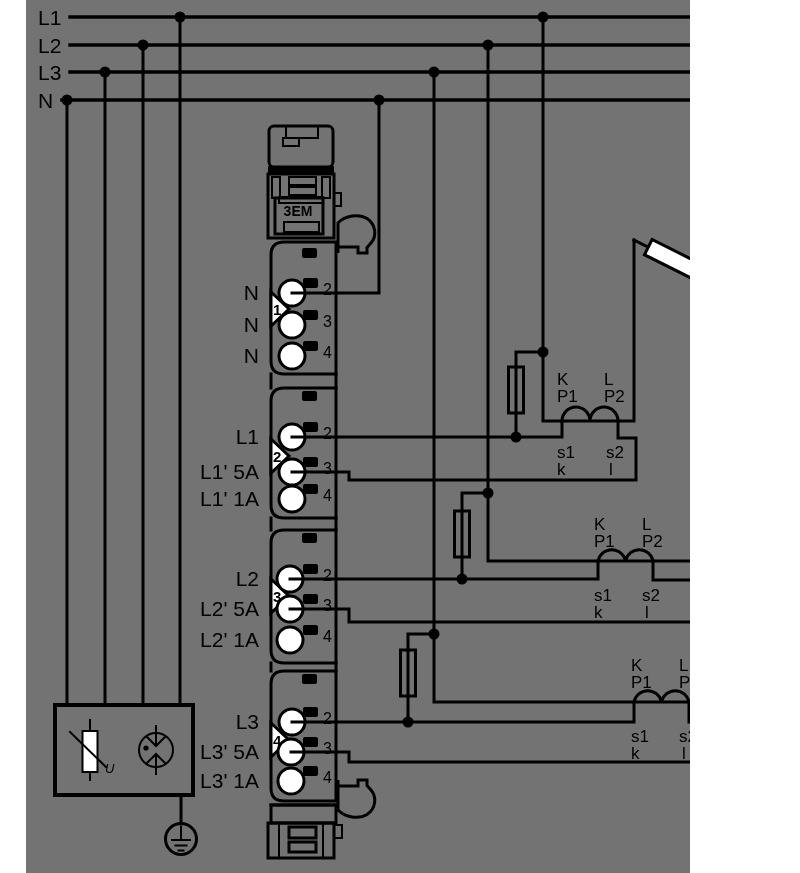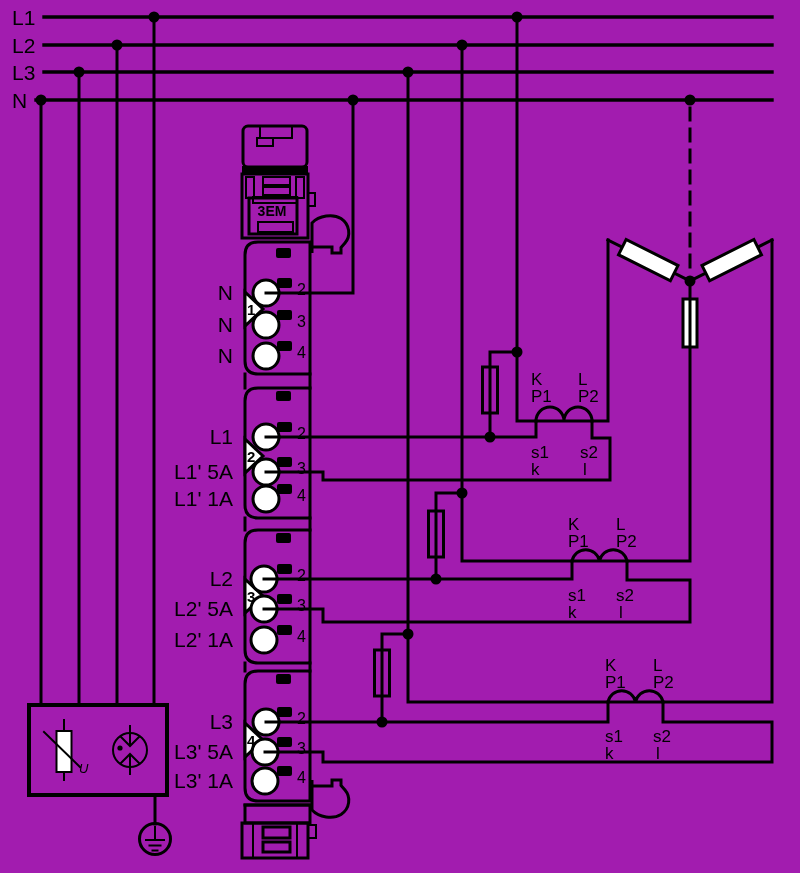--- a/index.html
+++ b/index.html
@@ -1,16 +1,16 @@
 <!DOCTYPE html>
 <html><head>
 <meta charset="utf-8">
 <style>
   html,body{margin:0;padding:0;background:#ffffff;}
-  .stage{position:relative;width:800px;height:873px;background:#a21caf;overflow:hidden;}
+  .stage{position:relative;width:664px;height:873px;background:#737373;overflow:hidden;margin-left:26px;}
   svg{display:block;}
   .w{stroke:#000;stroke-width:3;fill:none;stroke-linecap:square;stroke-linejoin:miter;}
   .bus{stroke-width:3.4;}
   .thin{stroke-width:2;}
   .thick{stroke-width:4;}
   .dotf{fill:#000;stroke:none;}
   .white{fill:#fff;}
   .slot{fill:#000;stroke:none;}
   text{font-family:"Liberation Sans","DejaVu Sans",sans-serif;fill:#000;stroke:none;}
   .t21{font-size:21px;}

